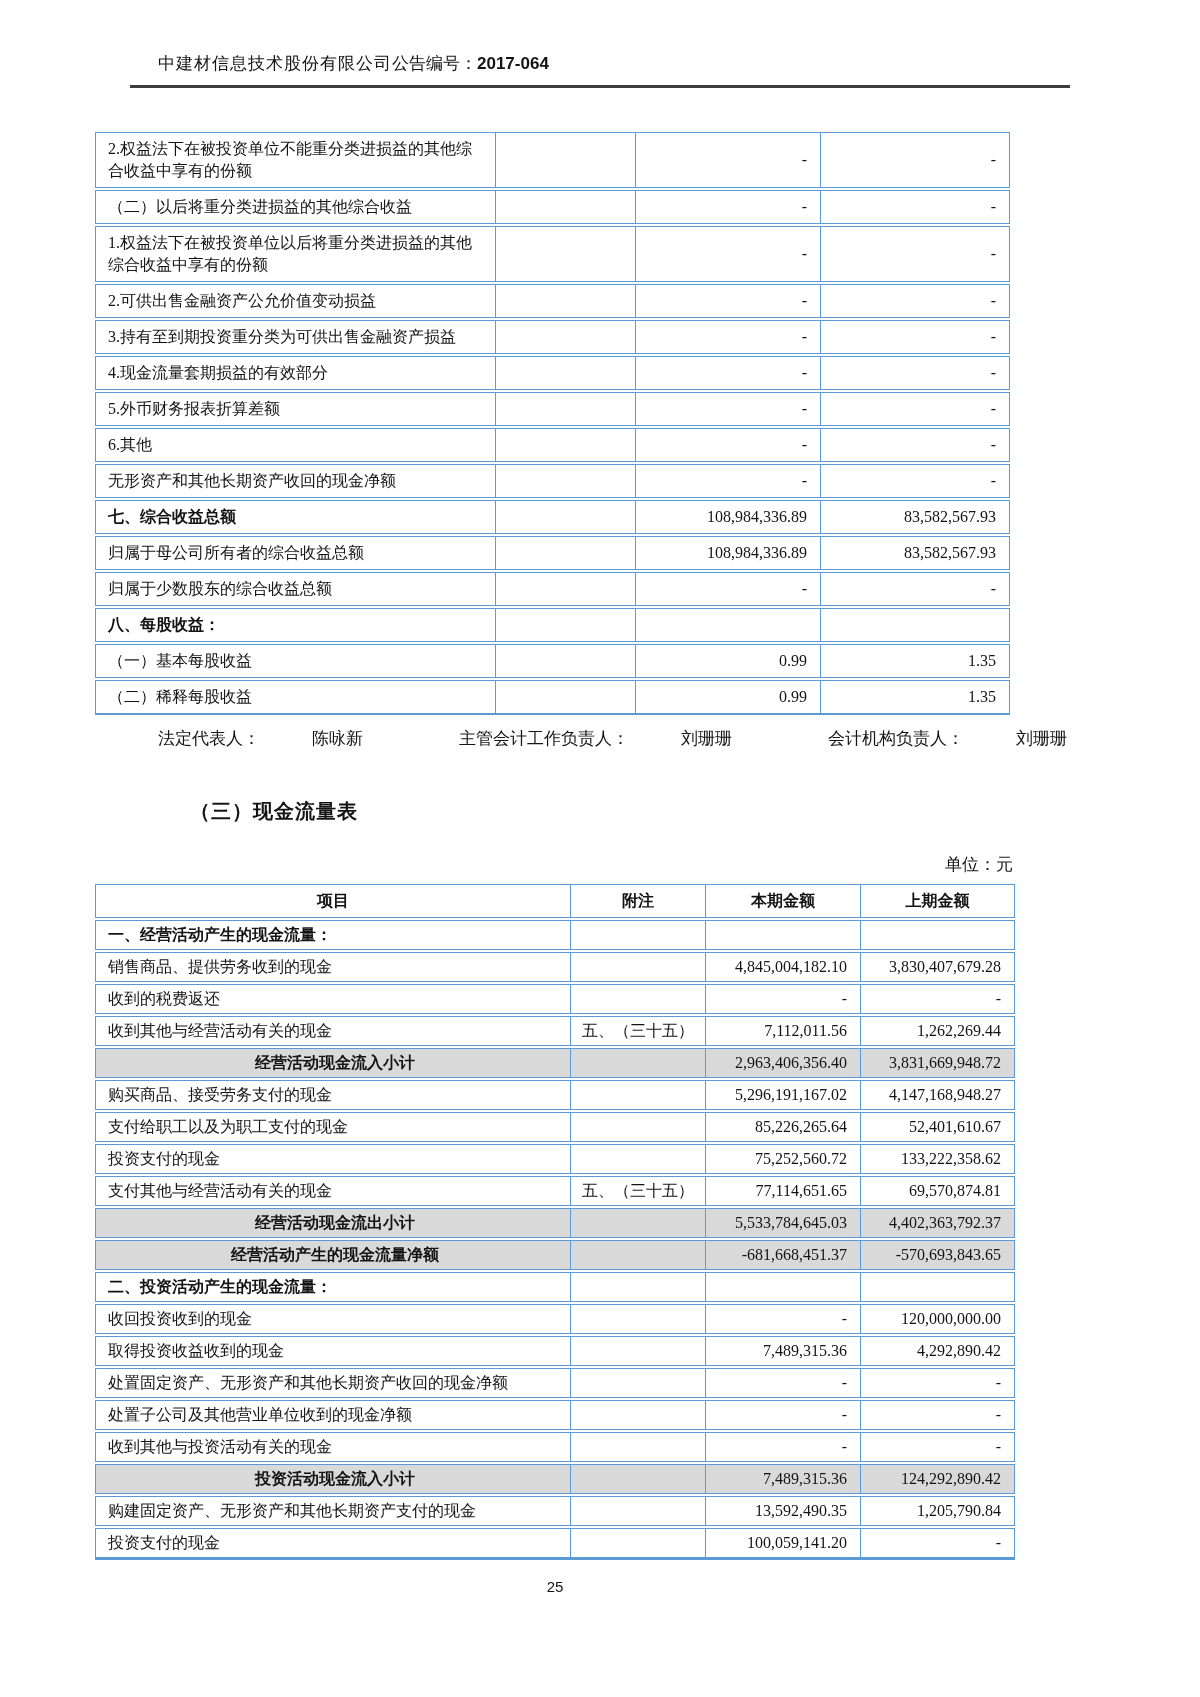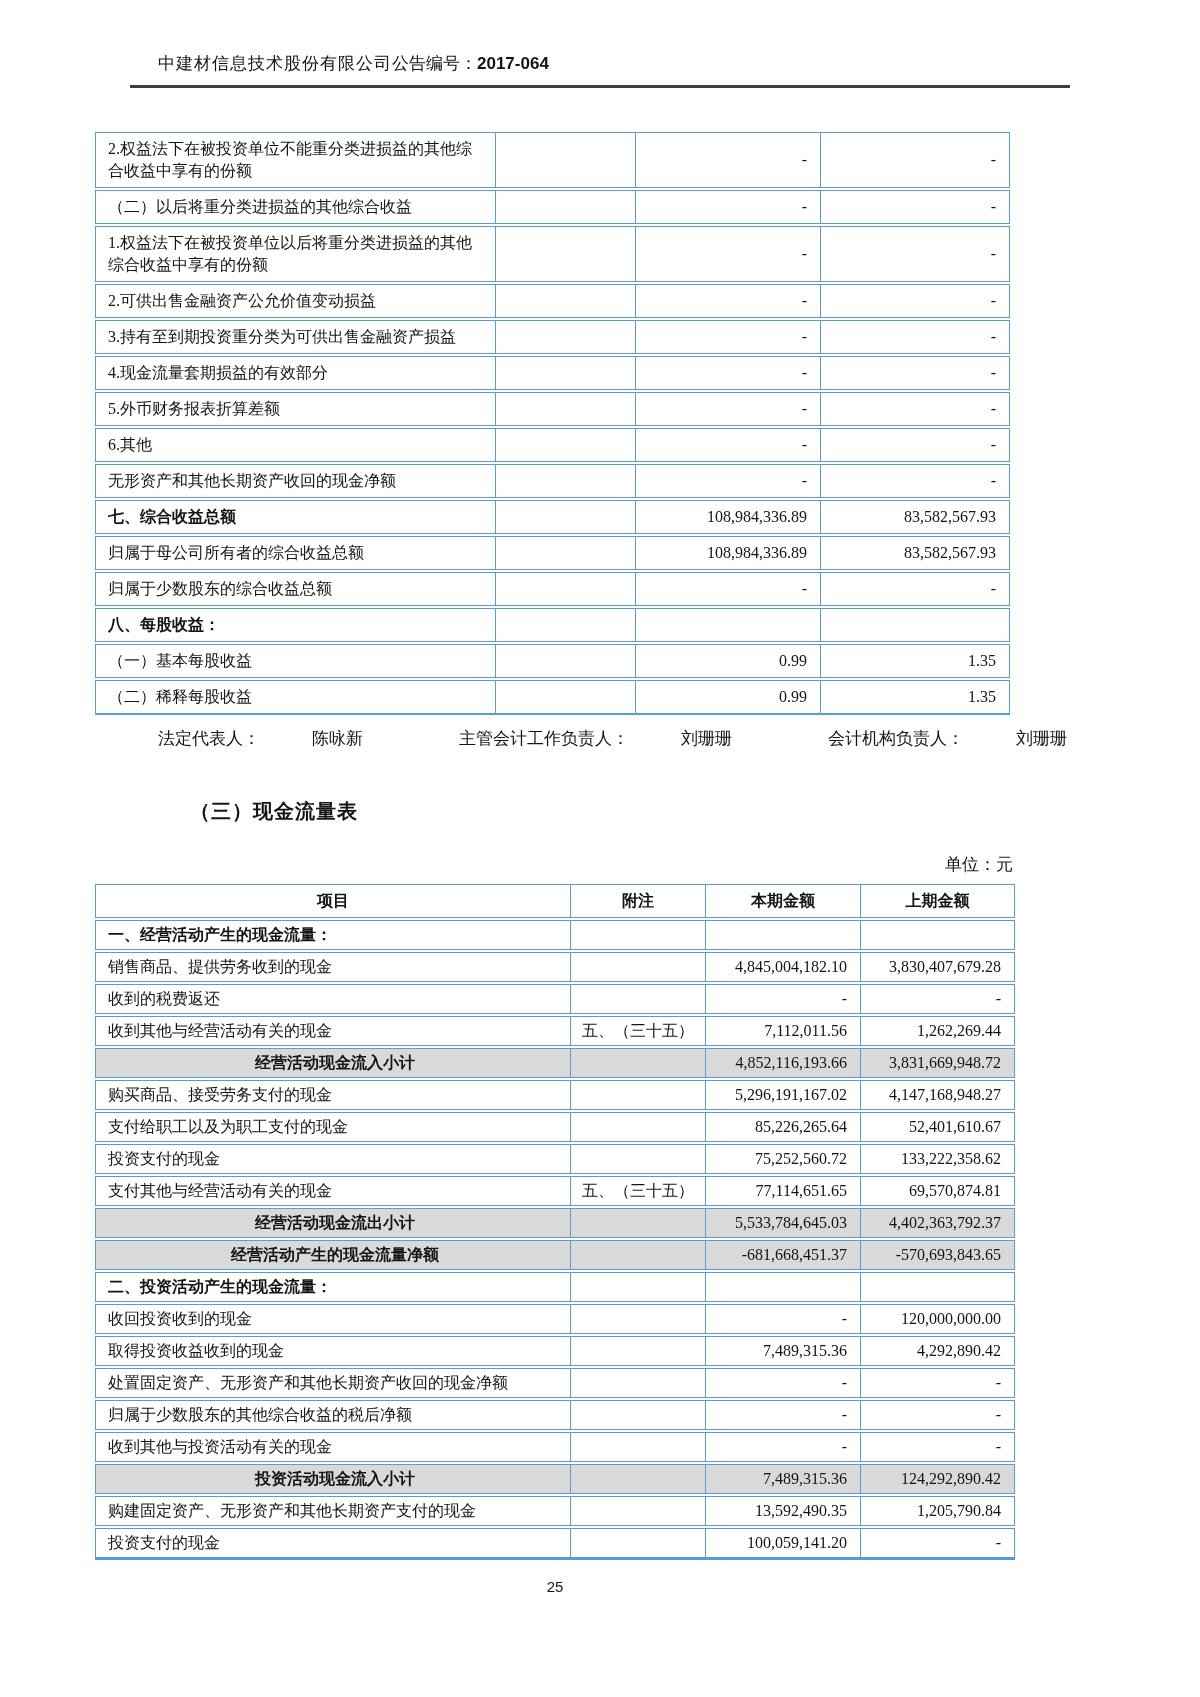--- a/index.html
+++ b/index.html
@@ -230,21 +230,21 @@
       </tr>
       <tr class="r-normal">
         <td class="lbl">收到其他与经营活动有关的现金</td>
         <td class="note">五、（三十五）</td>
         <td class="num">7,112,011.56</td>
         <td class="num">1,262,269.44</td>
       </tr>
       <tr class="r-subtotal">
         <td class="lbl">经营活动现金流入小计</td>
         <td class="note"></td>
-        <td class="num">4,852,116,193.66</td>
+        <td class="num">2,963,406,356.40</td>
         <td class="num">3,831,669,948.72</td>
       </tr>
       <tr class="r-normal">
         <td class="lbl">购买商品、接受劳务支付的现金</td>
         <td class="note"></td>
         <td class="num">5,296,191,167.02</td>
         <td class="num">4,147,168,948.27</td>
       </tr>
       <tr class="r-normal">
         <td class="lbl">支付给职工以及为职工支付的现金</td>
@@ -294,21 +294,21 @@
         <td class="num">7,489,315.36</td>
         <td class="num">4,292,890.42</td>
       </tr>
       <tr class="r-normal">
         <td class="lbl">处置固定资产、无形资产和其他长期资产收回的现金净额</td>
         <td class="note"></td>
         <td class="num">-</td>
         <td class="num">-</td>
       </tr>
       <tr class="r-normal">
-        <td class="lbl">归属于少数股东的其他综合收益的税后净额</td>
+        <td class="lbl">处置子公司及其他营业单位收到的现金净额</td>
         <td class="note"></td>
         <td class="num">-</td>
         <td class="num">-</td>
       </tr>
       <tr class="r-normal">
         <td class="lbl">收到其他与投资活动有关的现金</td>
         <td class="note"></td>
         <td class="num">-</td>
         <td class="num">-</td>
       </tr>

